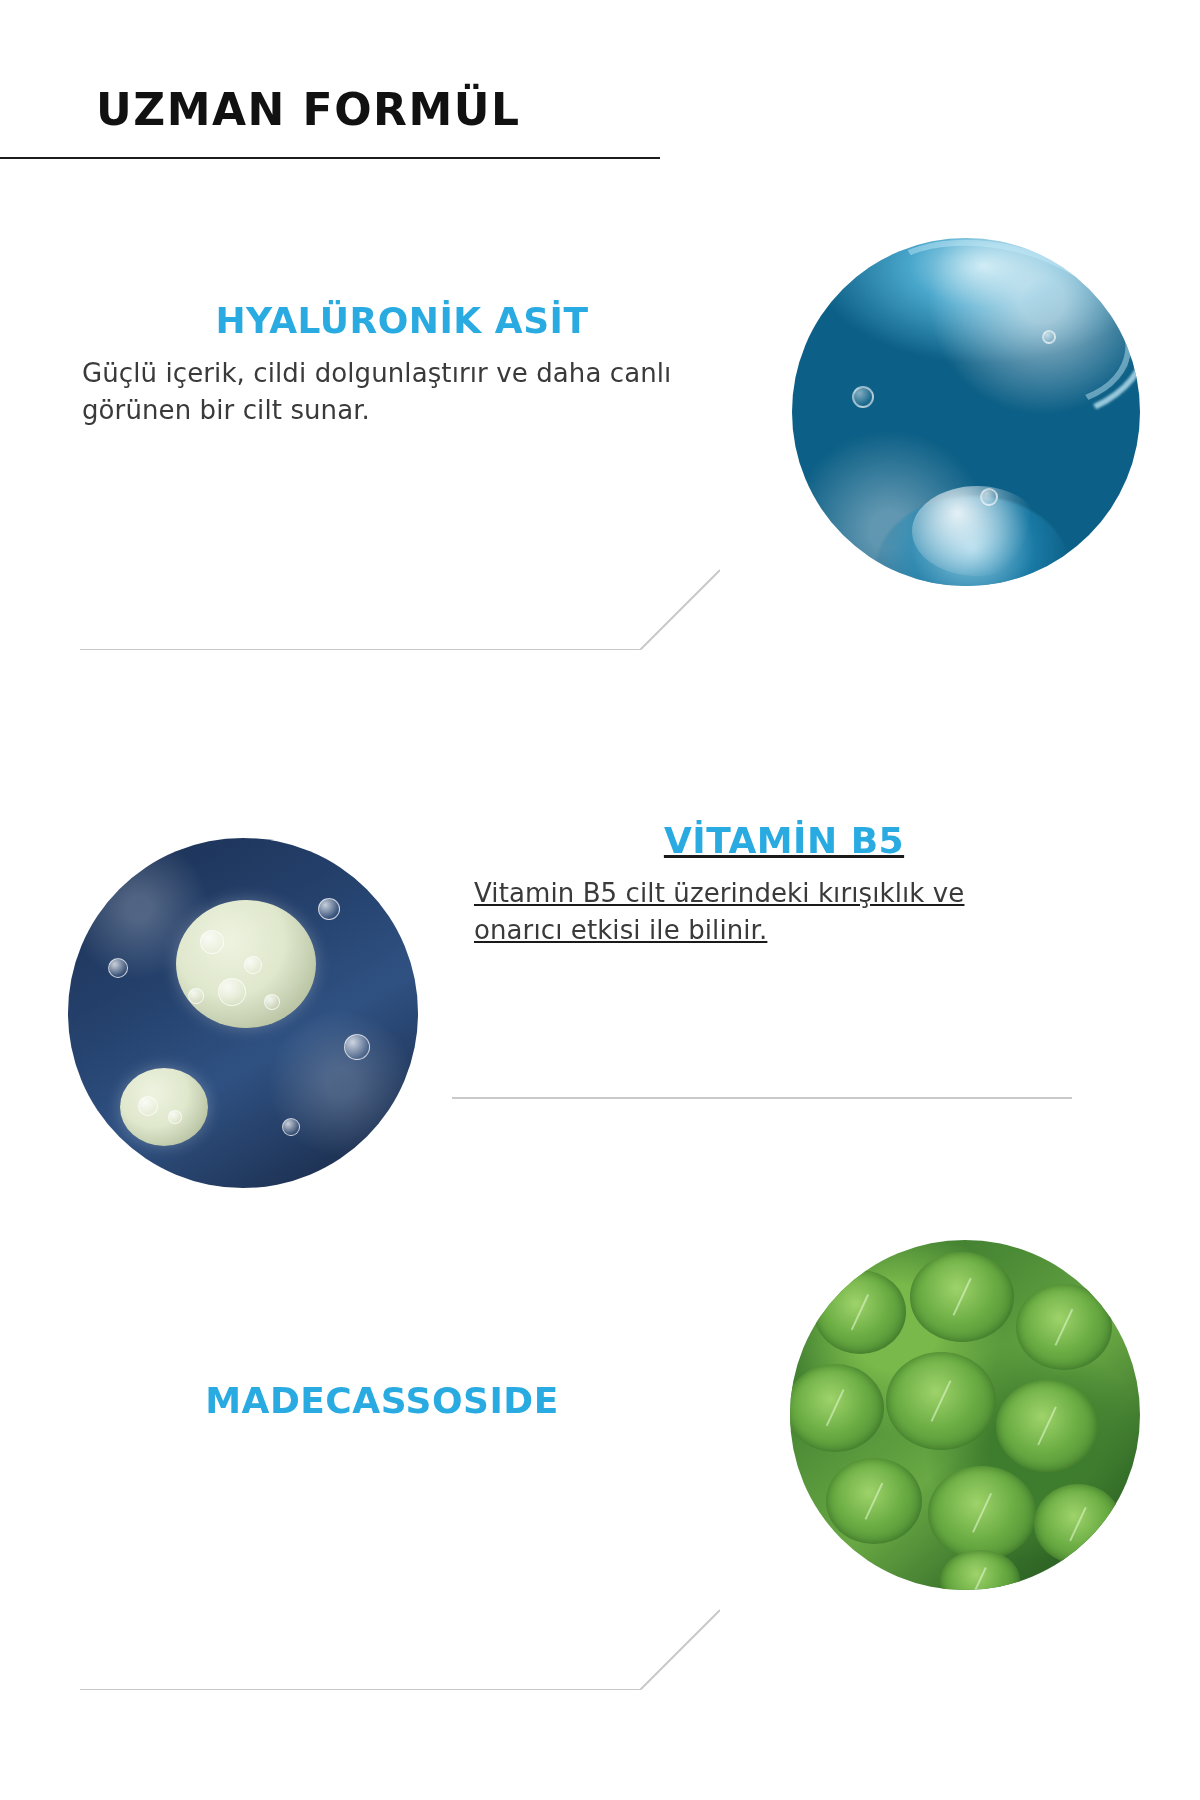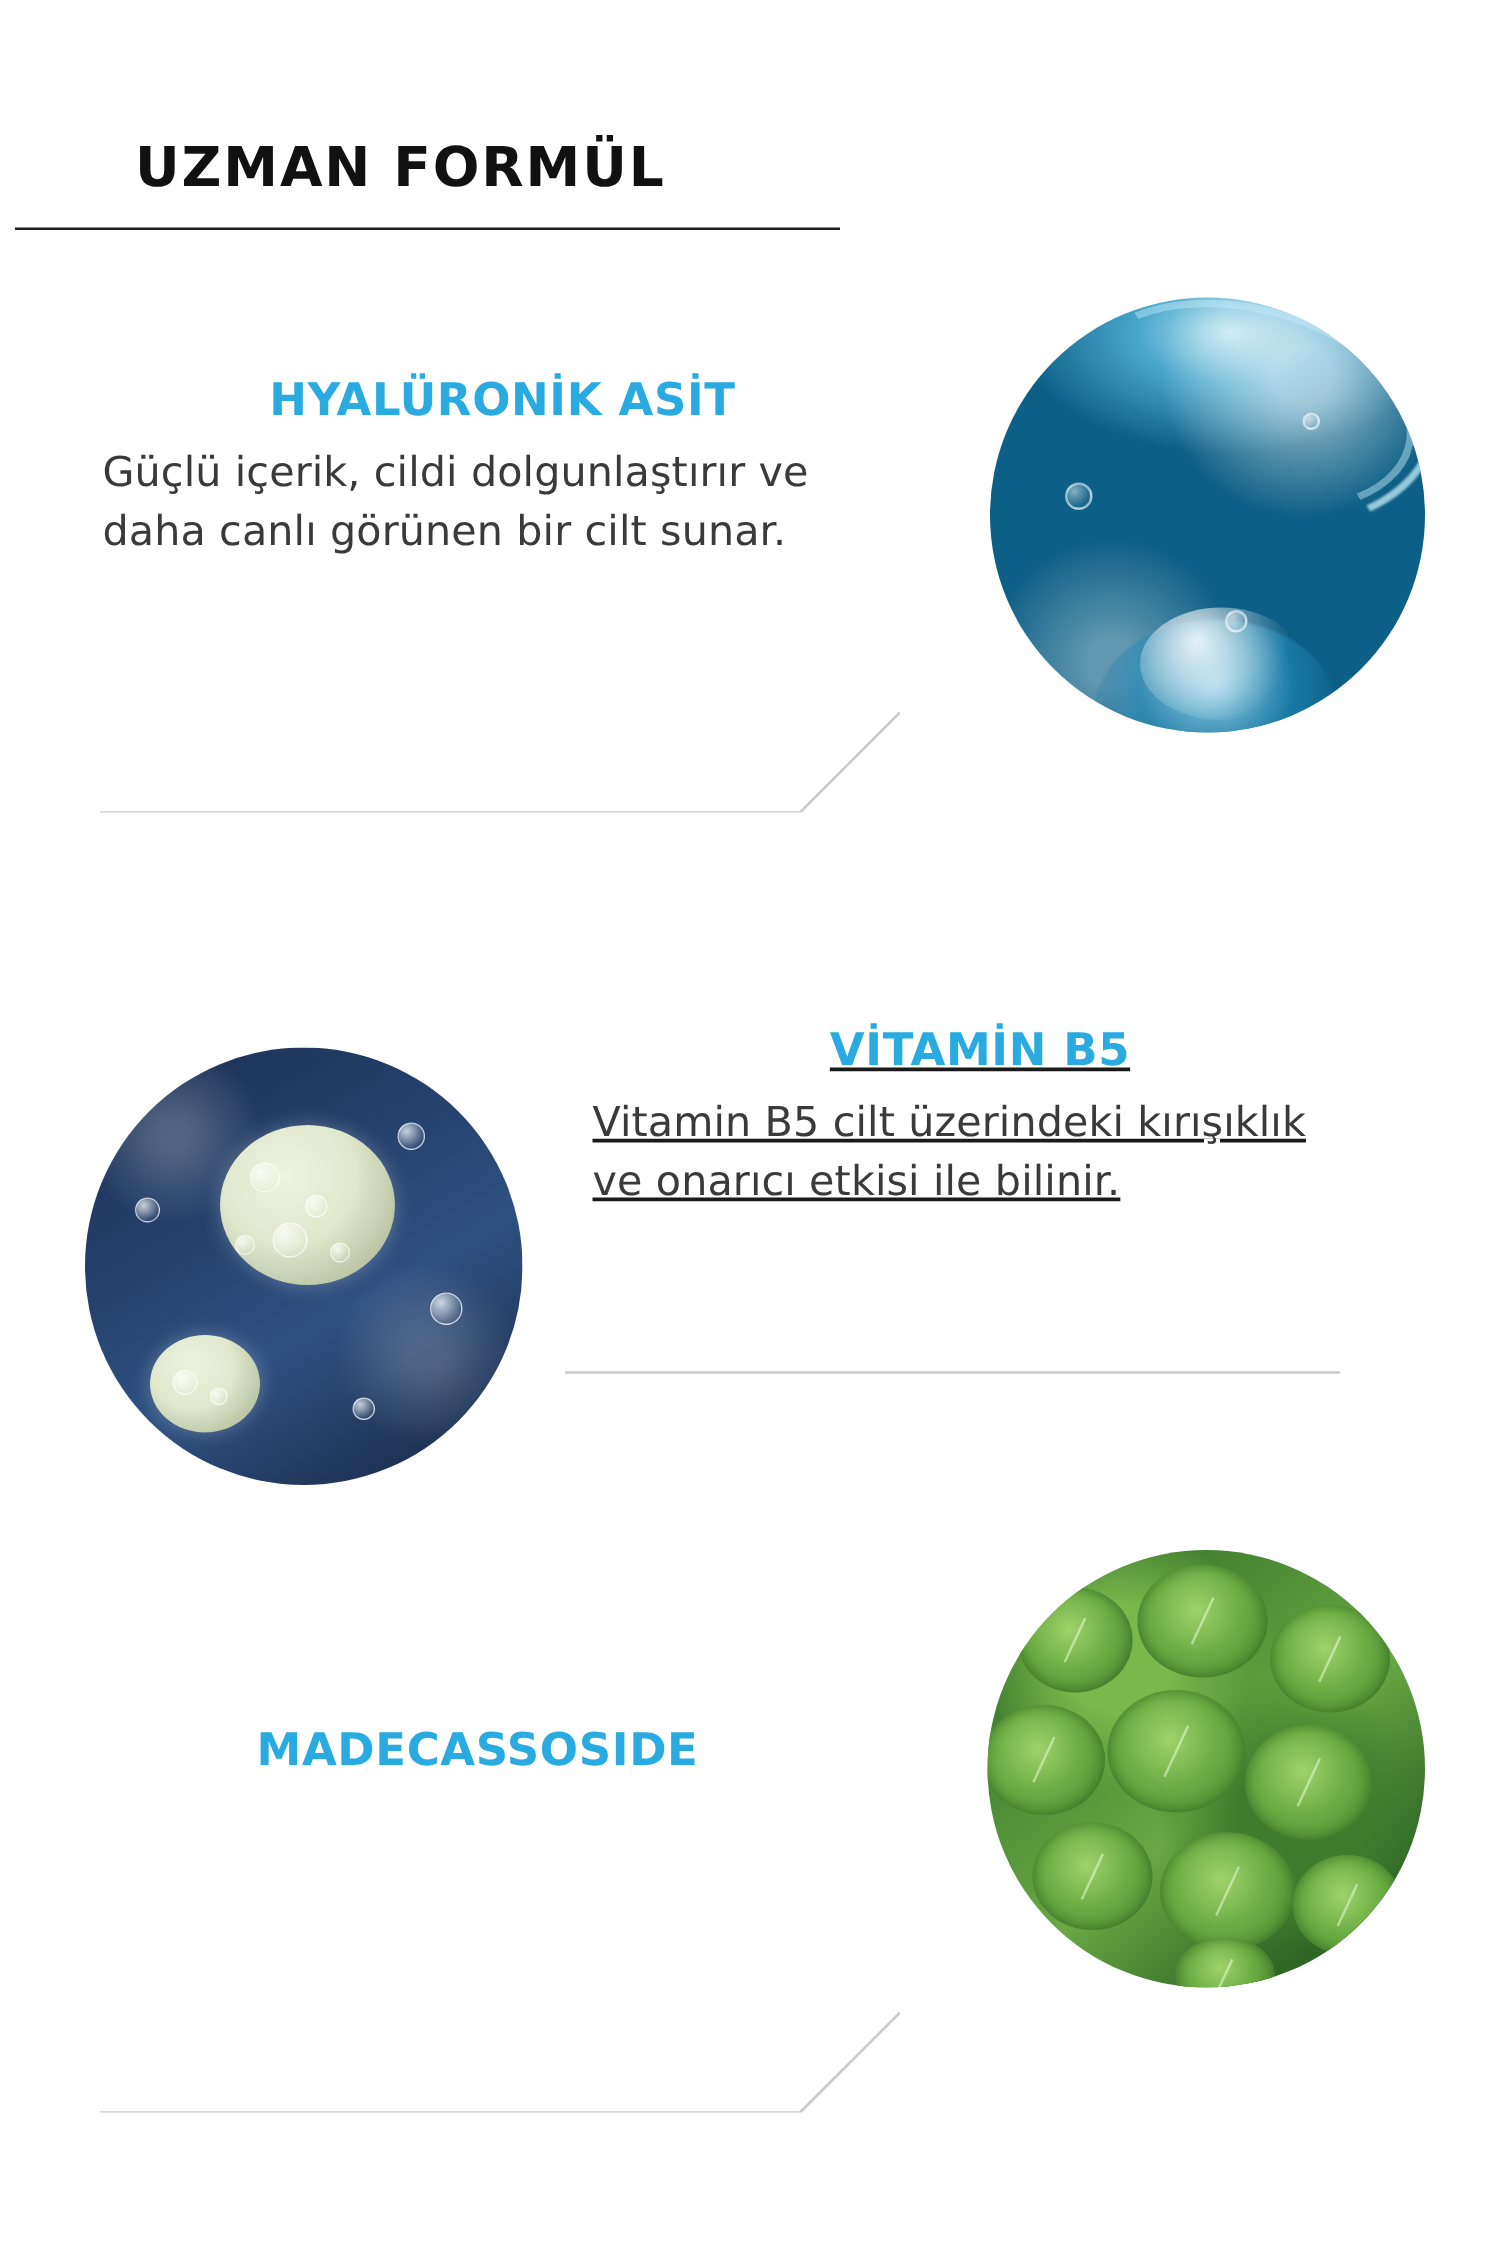--- a/index.html
+++ b/index.html
@@ -19,24 +19,23 @@
   .page {
     position: relative;
     width: 1200px;
     height: 1800px;
     background: #fff;
   }
 
   
   .header {
     position: absolute;
-    left: 12px;
+    left: 0;
     top: 84px;
     width: 680px;
-    margin-top: 25px;
   }
   .header-title {
     font-family: "DejaVu Sans", sans-serif;
     font-size: 44px;
     font-weight: 700;
     letter-spacing: 1.5px;
     color: #111111;
     margin: 0 0 22px 96px;
     white-space: nowrap;
   }
@@ -63,21 +62,21 @@
   .block-heading-blue {
     font-size: 36px;
     font-weight: 700;
     letter-spacing: 0.5px;
     color: #29abe2;
     margin: 0 0 14px 0;
     line-height: 1.15;
     text-align: center;
   }
   .block-body {
-    font-size: 33px;
+    font-size: 26px;
     font-weight: 400;
     line-height: 1.42;
     color: #3a3a3a;
     margin: 0;
     letter-spacing: 0.1px;
   }
 
   
   .circle {
     position: absolute;

